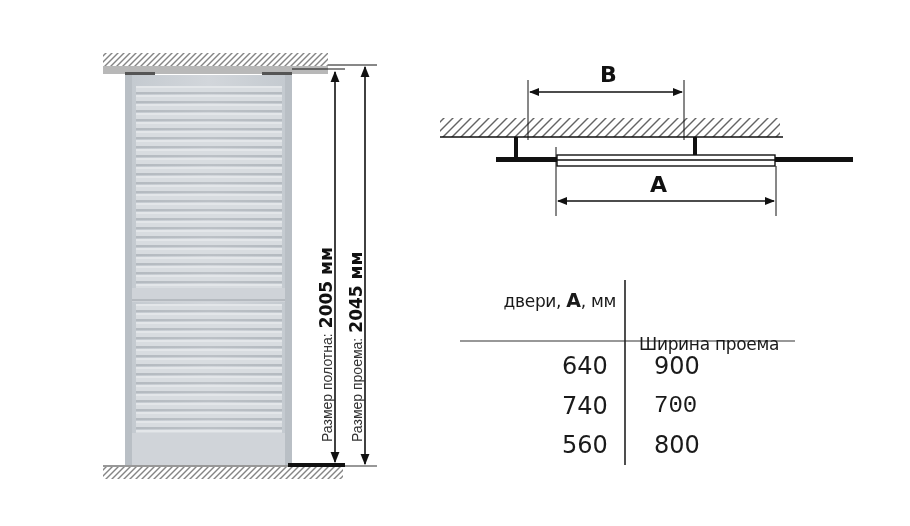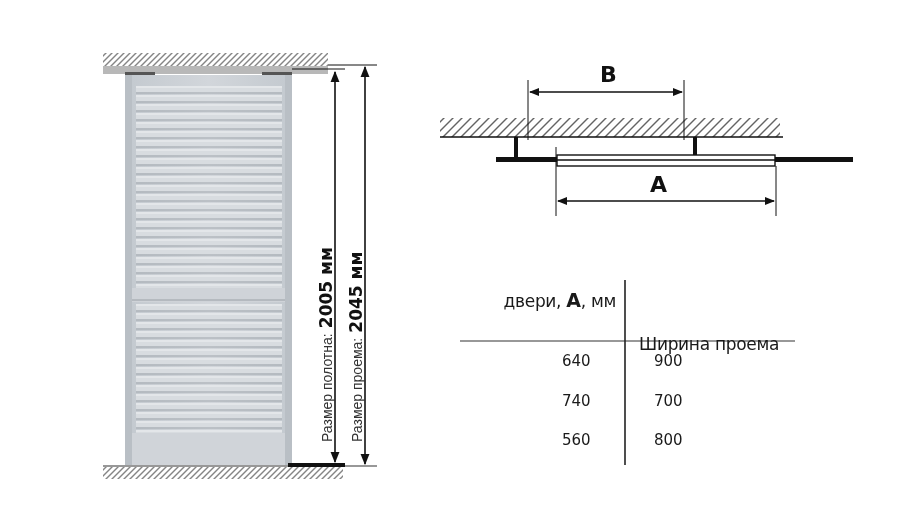--- a/index.html
+++ b/index.html
@@ -1,20 +1,20 @@
 <!DOCTYPE html>
 <html><head>
   <meta charset="utf-8">
   <style>
     html, body { margin: 0; padding: 0; background: #ffffff; }
     body { width: 910px; height: 526px; position: relative; overflow: hidden; font-family: "DejaVu Sans", sans-serif; }
     svg { position: absolute; left: 0; top: 0; }
     .tbl-head { position: absolute; font-family: "DejaVu Sans", sans-serif; font-size: 17px; color: #1a1a1a; line-height: 22px; letter-spacing: -0.3px; }
     .tbl-head b { font-weight: bold; font-size: 19px; }
-    .num { position: absolute; font-family: "DejaVu Sans", sans-serif; font-size: 15px; color: #1a1a1a; }
+    .num { position: absolute; font-family: "DejaVu Sans", sans-serif; font-size: 24px; color: #1a1a1a; }
     .vtext { position: absolute; transform-origin: 0 0; transform: rotate(-90deg); white-space: nowrap; color: #1a1a1a; }
     .vlabel { font-family: "Liberation Sans", sans-serif; font-size: 14px; font-weight: normal; color: #333; }
     .vval { font-family: "DejaVu Sans", sans-serif; font-size: 17px; font-weight: bold; color: #111; }
     .letter { position: absolute; font-family: "DejaVu Sans", sans-serif; font-weight: bold; font-size: 22px; color: #111; }
   </style>
 </head>
 <body>
 
 <svg width="910" height="526" viewBox="0 0 910 526">
   <defs>
@@ -228,15 +228,15 @@
 <div class="tbl-head" style="right:294px; top:289px; text-align:right;">
   <div><span>двери, </span><b>A</b><span>, мм</span></div>
 </div>
 <div class="tbl-head" style="left:639px; top:289px;margin-top:44px;">
   <div>Ширина проема</div>
 </div>
 
 <div class="num" style="left:562px; top:352px;">640</div>
 <div class="num" style="left:654px; top:352px;">900</div>
 <div class="num" style="left:562px; top:392px;">740</div>
-<div class="num" style="left:654px; top:392px;">700</div>
+<div class="num" style="left:654px; top:392px;font-family:Liberation Mono, monospace;">700</div>
 <div class="num" style="left:562px; top:431px;">560</div>
 <div class="num" style="left:654px; top:431px;">800</div>
 
 </body></html>

